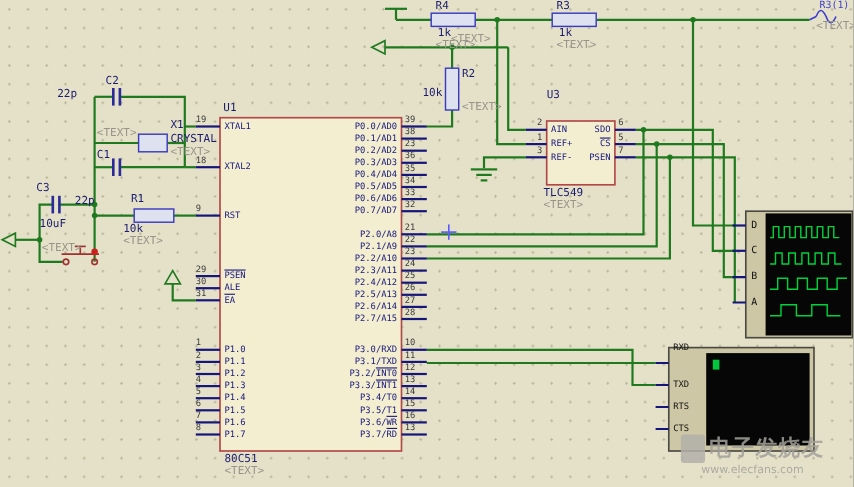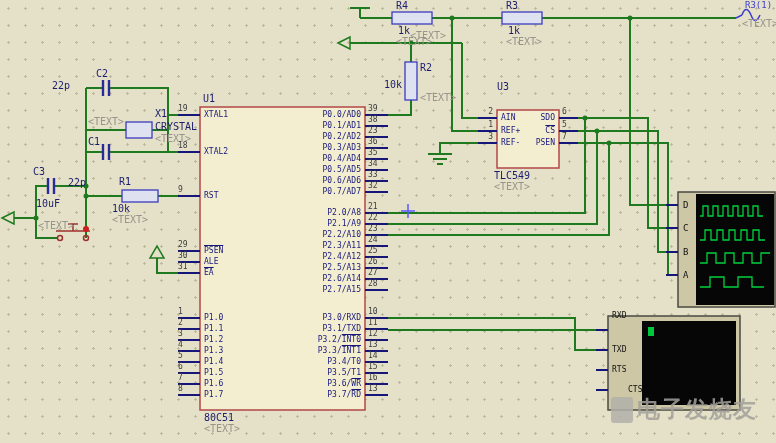--- a/index.html
+++ b/index.html
@@ -25,21 +25,21 @@
   .pl .pname{position:absolute;left:26px;top:-4px;color:#17177c;white-space:nowrap}
   .pr .pnum{left:3px}
   .pr .pname{position:absolute;right:27px;top:-4px;color:#17177c;white-space:nowrap;text-align:center}
   .p3l .pnum{left:0;width:15px;text-align:right}
   .p3l .pname{position:absolute;left:23px;top:-4px;color:#17177c;white-space:nowrap}
   .p3r .pnum{left:3px}
   .p3r .pname{position:absolute;right:23px;top:-4px;color:#17177c;white-space:nowrap;text-align:right}
   .ov{text-decoration:overline}
   .wm{position:absolute;left:592px;top:394px;width:184px;text-align:center;opacity:.85;z-index:5}
   .wm-logo{display:inline-block;width:22px;height:26px;background:#b3b0aa;border-radius:3px;vertical-align:middle;margin-right:4px}
-  .wm-title{font-family:Liberation Sans, sans-serif;font-size:23px;font-weight:bold;color:#a3a09a;vertical-align:middle;letter-spacing:1px}
+  .wm-title{font-family:Liberation Sans, sans-serif;font-size:20px;font-weight:bold;color:#a3a09a;vertical-align:middle;letter-spacing:1px}
   .wm-url{font-family:"DejaVu Sans",sans-serif;font-size:10px;color:#a3a09a;margin-top:1px}
 </style>
 </head>
 <body>
 
 <div id="canvas">
 
 <svg id="art" width="776" height="443" viewBox="0 0 776 443">
   <g stroke="#1f7a1f" stroke-width="2" fill="none">
     <polyline points="360,8 360,18"></polyline>
@@ -442,19 +442,20 @@
     </div>
 
 <div class="lbl blk" style="left:683px;top:201px">D</div>
 <div class="lbl blk" style="left:683px;top:224px">C</div>
 <div class="lbl blk" style="left:683px;top:248px">B</div>
 <div class="lbl blk" style="left:683px;top:271px">A</div>
 
 <div class="lbl blk sm" style="left:612px;top:312px">RXD</div>
 <div class="lbl blk sm" style="left:612px;top:346px">TXD</div>
 <div class="lbl blk sm" style="left:612px;top:366px">RTS</div>
-<div class="lbl blk sm" style="left:628px;top:386px">CTS</div>
+<div class="lbl blk sm" style="left:612px;top:386px">CTS</div>
 
 <div class="wm">
   <span class="wm-logo"></span><span class="wm-title">电子发烧友</span>
+  <div class="wm-url">www.elecfans.com</div>
 </div>
 
 </div>
 
 </body></html>

